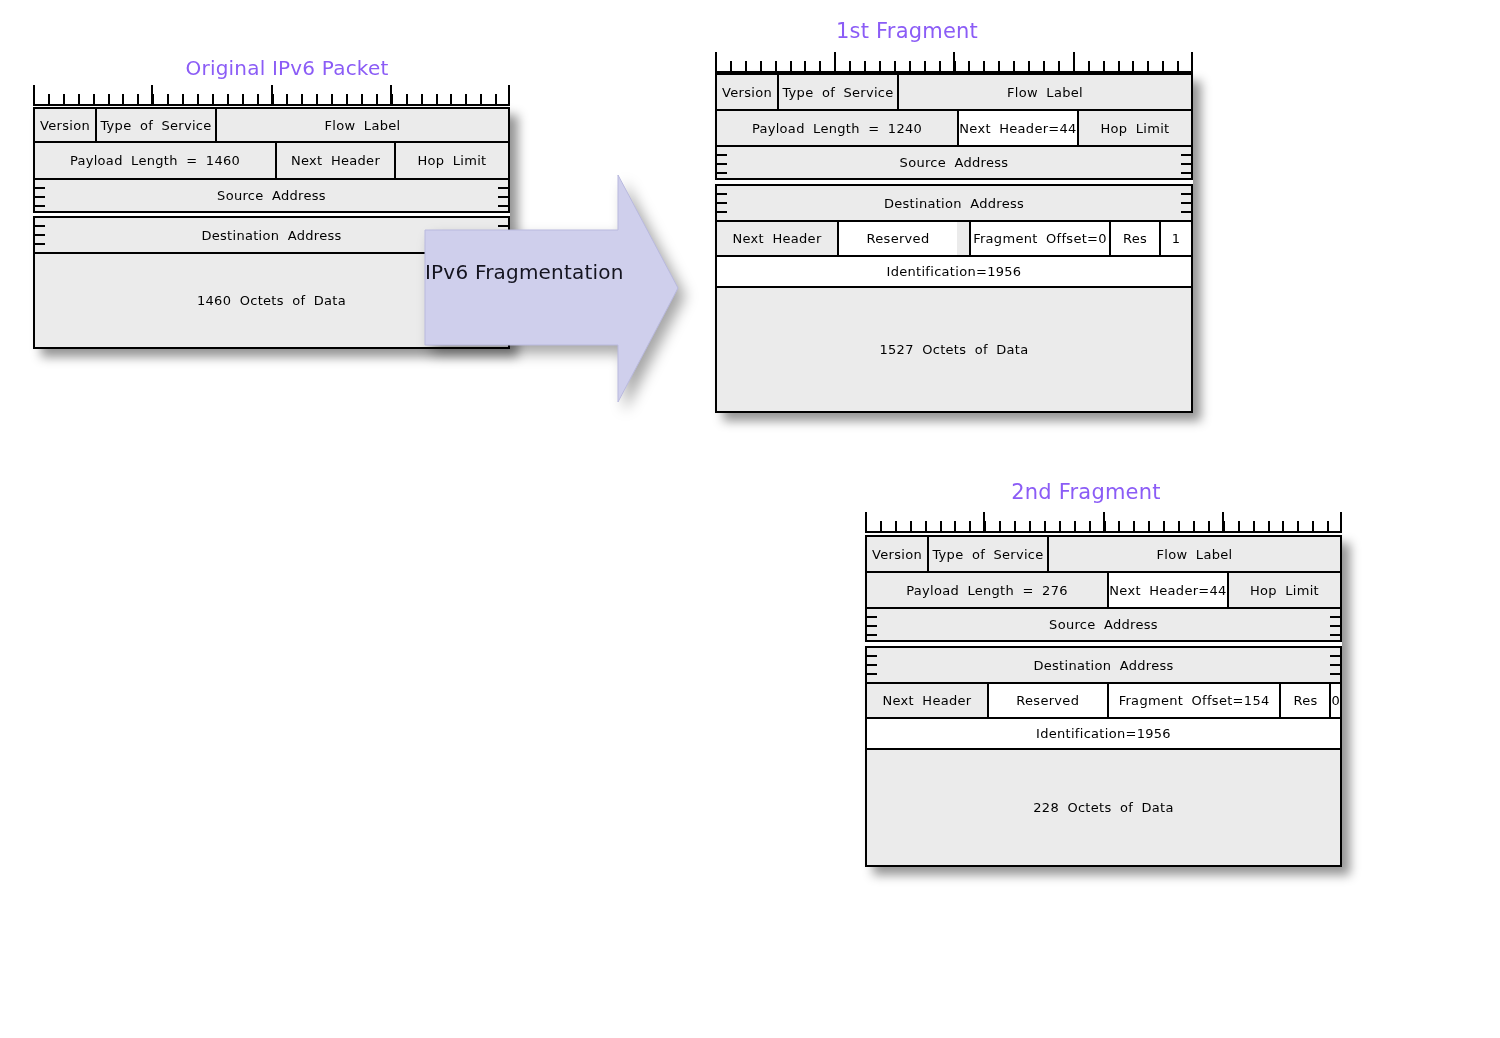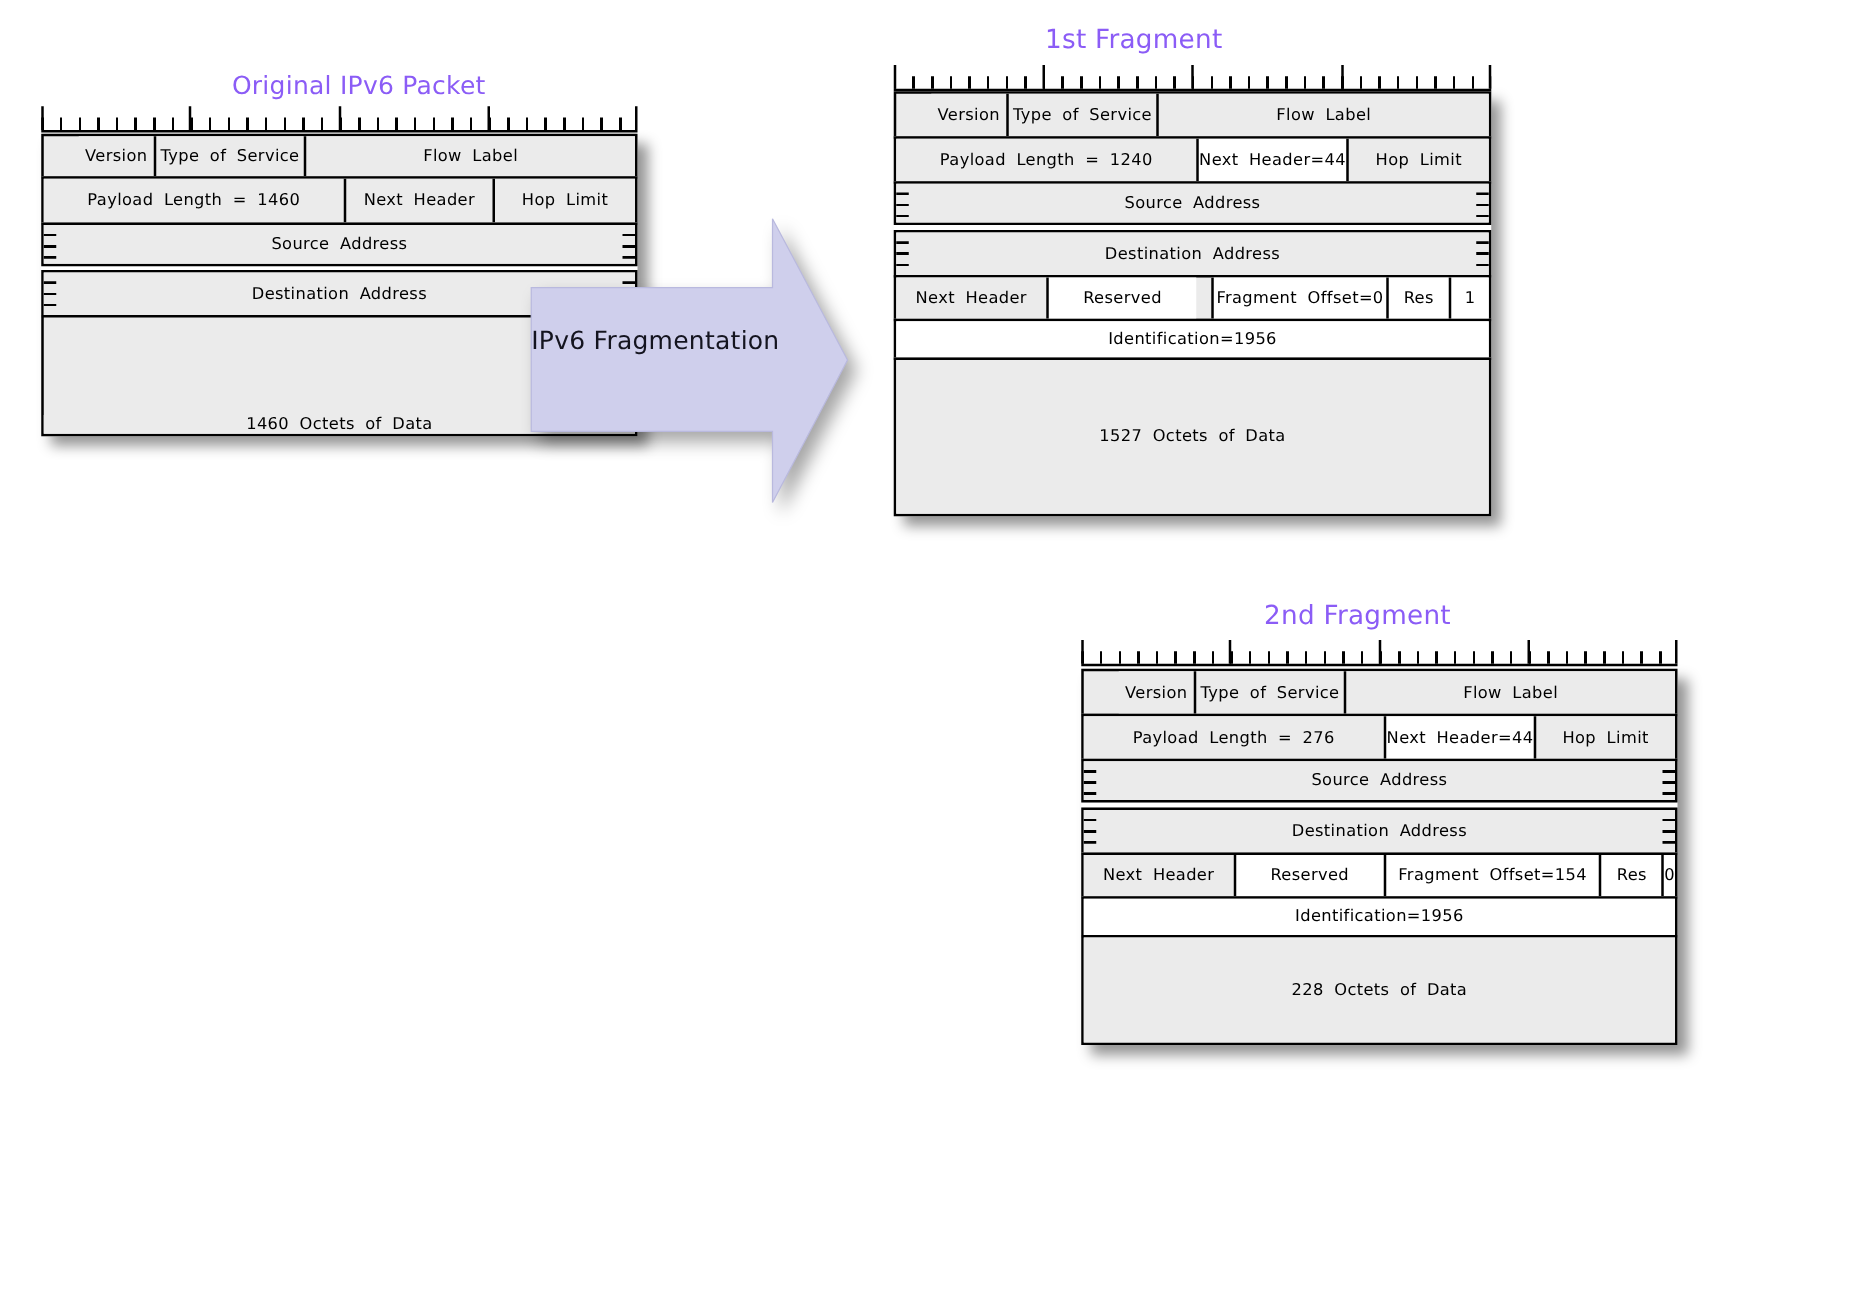--- a/index.html
+++ b/index.html
@@ -18,21 +18,21 @@
     position:absolute;left:0;right:0;bottom:0;height:10px;
     background:repeating-linear-gradient(to right,#000 0 2px,transparent 2px 14.91px);
   }
   .ruler .major{position:absolute;bottom:0;width:2px;height:19px;background:#000;}
   
   .ptable{position:absolute;background:#fff;box-shadow:8px 8px 10px rgba(0,0,0,0.42);}
   .row{
     display:flex;border:2px solid #000;margin-top:-2px;box-sizing:border-box;
     position:relative;background:#ebebeb;
   }
-  .row.first{margin-top:0;padding-left:28px;}
+  .row.first{margin-top:0;}
   .cell{
     box-sizing:border-box;border-left:2px solid #000;background:#ebebeb;
     display:flex;align-items:center;justify-content:center;
     font-size:13px;word-spacing:4px;letter-spacing:0.3px;white-space:nowrap;
     overflow:hidden;
   }
   .cell.nb{border-left:none;}
   .cell.grow{flex:1 1 auto;}
   .cell.white{background:#ffffff;}
   
@@ -80,21 +80,21 @@
     <div class="row" style="height:35px;">
       <div class="cticks l"></div>
       <div class="cticks r"></div>
       <div class="cell nb grow">Source Address</div>
     </div>
     <div class="row" style="height:38px;margin-top:3px;">
       <div class="cticks l"></div>
       <div class="cticks r"></div>
       <div class="cell nb grow">Destination Address</div>
     </div>
-    <div class="row" style="height:97px;align-items:flex-end;">
+    <div class="row" style="height:97px;">
       <div class="cell nb grow">1460 Octets of Data</div>
     </div>
   </div>
 
   <svg id="arrow-svg" viewBox="0 0 265 240" xmlns="http://www.w3.org/2000/svg">
     <polygon points="5,60 198,60 198,5 258,118 198,232 198,175 5,175" fill="#cfcfec" stroke="#b9b9de" stroke-width="1"></polygon>
   </svg>
   <div id="arrow-label">
     <div>IPv6 Fragmentation</div>
   </div>
@@ -181,18 +181,18 @@
     <div class="row" style="height:37px;">
       <div class="cell nb" style="width:120px;">Next Header</div>
       <div class="cell white" style="width:120px;">Reserved</div>
       <div class="cell white" style="width:173px;">Fragment Offset=154</div>
       <div class="cell white" style="width:50px;">Res</div>
       <div class="cell white grow">0</div>
     </div>
     <div class="row" style="height:33px;">
       <div class="cell nb grow white">Identification=1956</div>
     </div>
-    <div class="row" style="height:88px;">
+    <div class="row" style="height:119px;">
       <div class="cell nb grow">228 Octets of Data</div>
     </div>
   </div>
 
 </div>
 
 </body></html>

